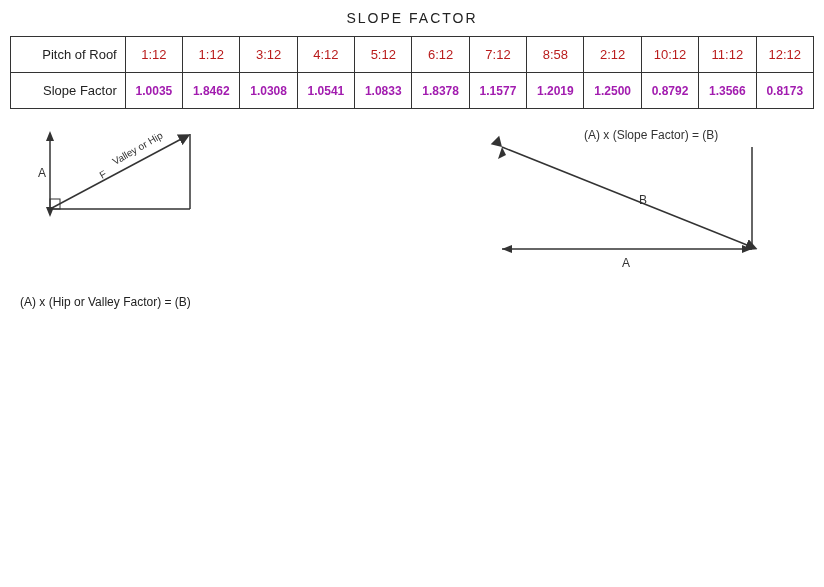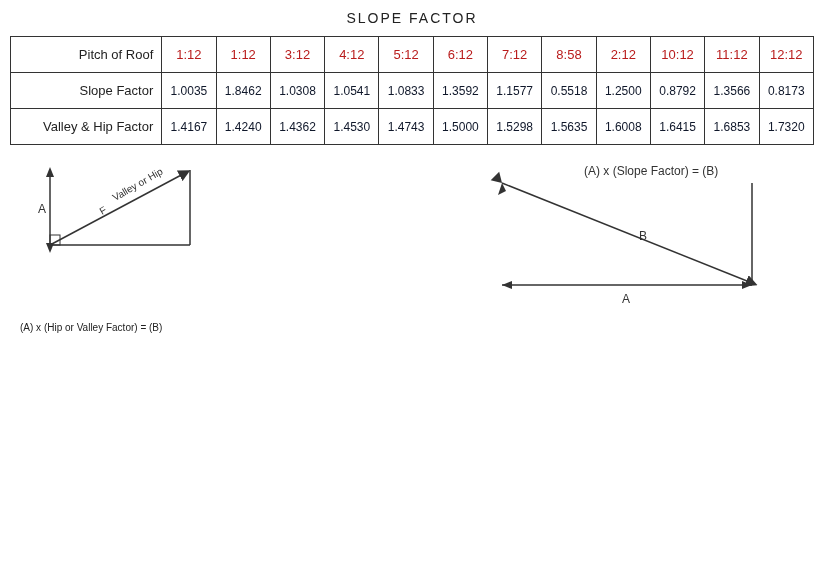--- a/index.html
+++ b/index.html
@@ -37,42 +37,43 @@
       font-weight: normal;
       text-align: right;
       padding: 10px 8px;
     }
     .slope-table .pitch-header {
       color: #b91c1c;
       font-weight: normal;
       font-size: 13px;
     }
     .slope-table .value-cell {
-      color: #0f172a;
+      color: #a21caf;
       font-size: 12px;
+      font-weight: bold;
     }
     .bottom-section {
       display: flex;
       justify-content: space-between;
       align-items: flex-start;
       margin-top: 5px;
       padding: 0 10px;
     }
     .diagram-left {
       width: 280px;
       position: relative;
     }
     .diagram-right {
       width: 320px;
       position: relative;
     }
     .diagram-caption {
-      font-size: 10px;
+      font-size: 12px;
       color: #222;
-      margin-top: 4px;
+      margin-top: 13px;
     }
     svg text {
       font-family: Arial, sans-serif;
     }
   </style>
 </head>
 <body>
 
 <h1 class="page-title">SLOPE FACTOR</h1>
 
@@ -93,42 +94,27 @@
     <td class="pitch-header">11:12</td>
     <td class="pitch-header">12:12</td>
   </tr>
   <tr>
     <td class="row-label">Slope Factor</td>
     <td class="value-cell">1.0035</td>
     <td class="value-cell">1.8462</td>
     <td class="value-cell">1.0308</td>
     <td class="value-cell">1.0541</td>
     <td class="value-cell">1.0833</td>
-    <td class="value-cell">1.3592</td>
+    <td class="value-cell">1.8378</td>
     <td class="value-cell">1.1577</td>
-    <td class="value-cell">0.5518</td>
+    <td class="value-cell">1.2019</td>
     <td class="value-cell">1.2500</td>
     <td class="value-cell">0.8792</td>
     <td class="value-cell">1.3566</td>
     <td class="value-cell">0.8173</td>
-  </tr>
-  <tr>
-    <td class="row-label">Valley &amp; Hip Factor</td>
-    <td class="value-cell">1.4167</td>
-    <td class="value-cell">1.4240</td>
-    <td class="value-cell">1.4362</td>
-    <td class="value-cell">1.4530</td>
-    <td class="value-cell">1.4743</td>
-    <td class="value-cell">1.5000</td>
-    <td class="value-cell">1.5298</td>
-    <td class="value-cell">1.5635</td>
-    <td class="value-cell">1.6008</td>
-    <td class="value-cell">1.6415</td>
-    <td class="value-cell">1.6853</td>
-    <td class="value-cell">1.7320</td>
   </tr>
 </tbody>
   </table>
 
 <div class="bottom-section">
 
   <div class="diagram-left">
     <svg width="260" height="160">
 
       <defs>

